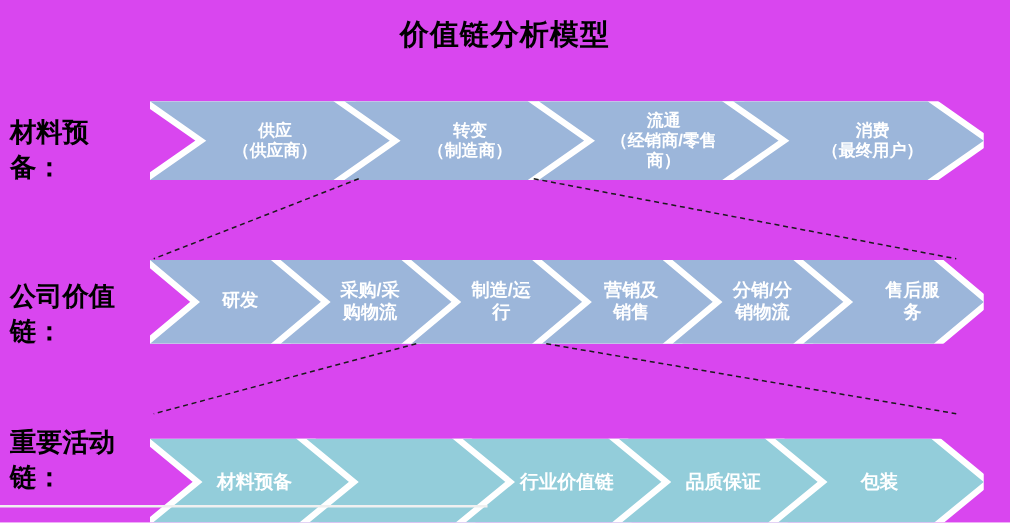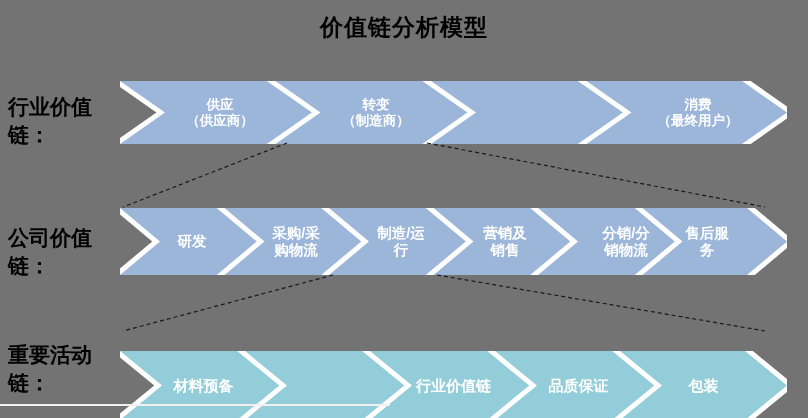--- a/index.html
+++ b/index.html
@@ -1,17 +1,17 @@
 <!DOCTYPE html>
 <html><head>
 <meta charset="utf-8">
 <style>
   html,body{margin:0;padding:0;background:#fff;}
   #stage{
-    position:relative;width:808px;height:418px;background:#737373;
+    position:relative;width:808px;height:418px;background:#d946ef;
     font-family:"Liberation Sans","DejaVu Sans",sans-serif;overflow:hidden;
   }
   .title{
     position:absolute;left:0;top:12px;width:808px;text-align:center;
     font-size:23px;font-weight:bold;color:#000;letter-spacing:1px;
   }
   .row-label{
     position:absolute;left:8px;width:100px;color:#000;font-weight:bold;
     font-size:21px;line-height:28px;word-break:break-all;
   }
@@ -28,32 +28,35 @@
   .connectors{position:absolute;left:0;top:0;}
   .bottom-edge{position:absolute;left:0;top:404px;width:390px;height:2px;background:#f0f0f0;}
 </style>
 </head>
 <body>
 
 <div id="stage">
 
   <div class="title">价值链分析模型</div>
 
-  <div class="row-label" style="top:93px;">行业价值链：</div>
+  <div class="row-label" style="top:93px;">材料预备：</div>
   <div class="chain r1" style="top:81px;">
     <svg width="667" height="63" viewBox="0 0 667 63">
       <polygon class="chev" points="0,0 155.5,0 200.5,31.5 155.5,63 0,63 45,31.5" fill="#9cb6da"></polygon>
       <polygon class="chev" points="155.5,0 311,0 356,31.5 311,63 155.5,63 200.5,31.5" fill="#9cb6da"></polygon>
       <polygon class="chev" points="311,0 466.5,0 511.5,31.5 466.5,63 311,63 356,31.5" fill="#9cb6da"></polygon>
       <polygon class="chev" points="466.5,0 622,0 667,31.5 622,63 466.5,63 511.5,31.5" fill="#9cb6da"></polygon>
     </svg>
     <div class="cell-label" style="left:178px;width:156px;">转变
 （制造商）</div>
     <div class="cell-label" style="left:22px;width:156px;">供应
 （供应商）</div>
+    <div class="cell-label" style="left:333px;width:156px;">流通
+（经销商/零售
+商）</div>
     <div class="cell-label" style="left:500px;width:156px;">消费
 （最终用户）</div>
   </div>
 
   <div class="row-label" style="top:224px;">公司价值链：</div>
   <div class="chain r2" style="top:208px;">
     <svg width="667" height="67" viewBox="0 0 667 67">
       <polygon class="chev" points="0,0 104.5,0 144.5,33.5 104.5,67 0,67 40,33.5" fill="#9cb6da"></polygon>
       <polygon class="chev" points="104.5,0 209,0 249,33.5 209,67 104.5,67 144.5,33.5" fill="#9cb6da"></polygon>
       <polygon class="chev" points="209,0 313.5,0 353.5,33.5 313.5,67 209,67 249,33.5" fill="#9cb6da"></polygon>
@@ -61,23 +64,23 @@
       <polygon class="chev" points="418,0 522.5,0 562.5,33.5 522.5,67 418,67 458,33.5" fill="#9cb6da"></polygon>
       <polygon class="chev" points="522.5,0 627,0 667,33.5 627,67 522.5,67 562.5,33.5" fill="#9cb6da"></polygon>
     </svg>
     <div class="cell-label" style="left:124px;width:104px;">采购/采
 购物流</div>
     <div class="cell-label" style="left:20px;width:104px;">研发</div>
     <div class="cell-label" style="left:229px;width:104px;">制造/运
 行</div>
     <div class="cell-label" style="left:333px;width:104px;">营销及
 销售</div>
-    <div class="cell-label" style="left:454px;width:104px;">分销/分
+    <div class="cell-label" style="left:438px;width:104px;">分销/分
 销物流</div>
-    <div class="cell-label" style="left:535px;width:104px;">售后服
+    <div class="cell-label" style="left:558px;width:104px;">售后服
 务</div>
   </div>
 
   <div class="row-label" style="top:341px;">重要活动链：</div>
   <div class="chain r3" style="top:351px;">
     <svg width="667" height="69" viewBox="0 0 667 69">
       <polygon class="chev" points="0,0 125,0 167,34.5 125,69 0,69 42,34.5" fill="#93cdda"></polygon>
       <polygon class="chev" points="125,0 250,0 292,34.5 250,69 125,69 167,34.5" fill="#93cdda"></polygon>
       <polygon class="chev" points="250,0 375,0 417,34.5 375,69 250,69 292,34.5" fill="#93cdda"></polygon>
       <polygon class="chev" points="375,0 500,0 542,34.5 500,69 375,69 417,34.5" fill="#93cdda"></polygon>

